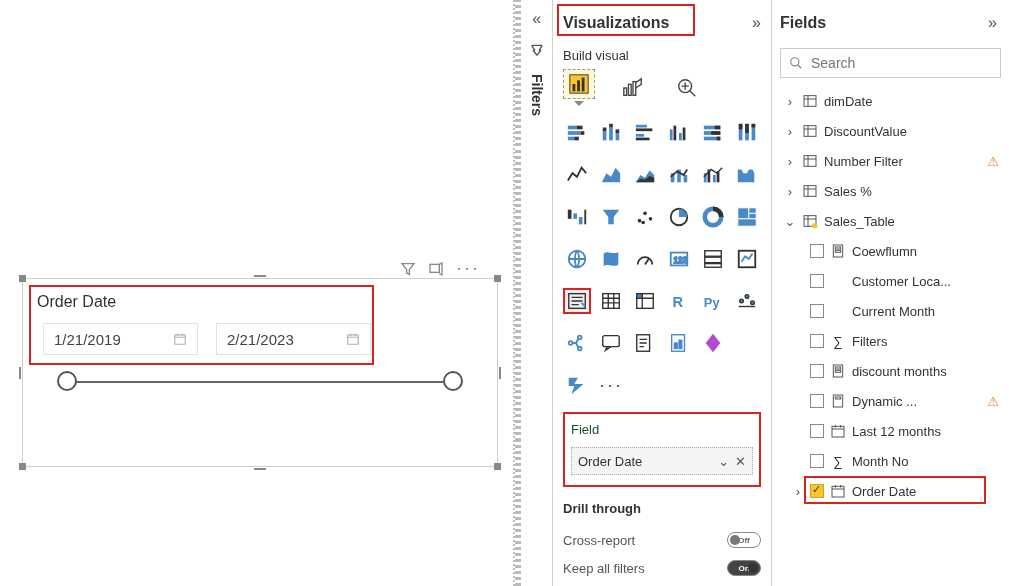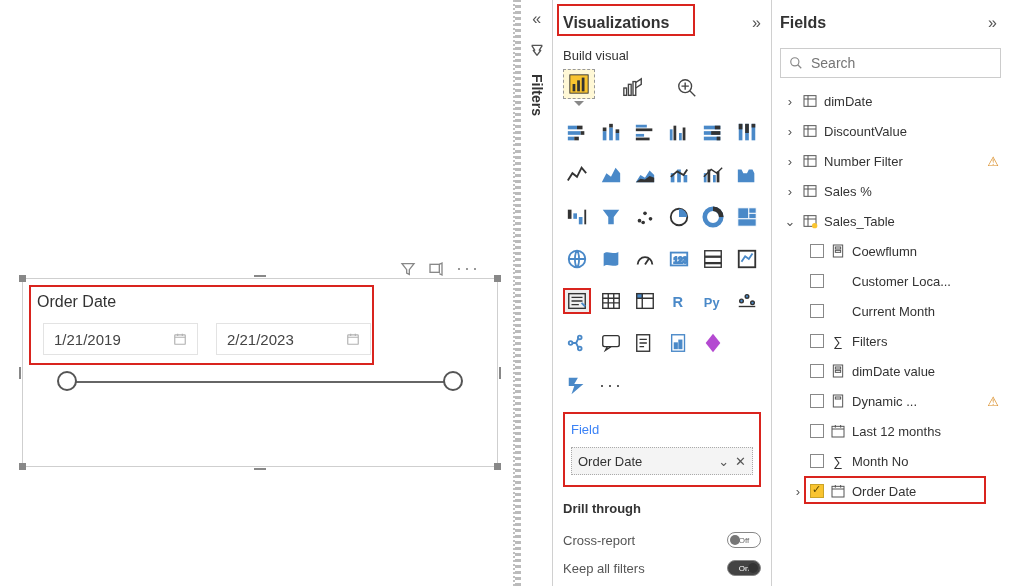--- a/index.html
+++ b/index.html
@@ -113,42 +113,42 @@
   .viz-cell { width:28px; height:26px; display:flex; align-items:center; justify-content:center; }
   .viz-cell svg { width:22px; height:22px; }
   .viz-cell.sel { border:2px solid #d9241e; background:#eee; padding:0; }
   .viz-more { font-size:18px; letter-spacing:2px; color:#444; }
 
   .field-section {
     margin-top: 14px;
     border: 2px solid #d9241e;
     padding: 8px 6px 10px;
   }
-  .field-label { font-size:13px; margin-bottom:10px; color:#3b82f6;}
+  .field-label { font-size:13px; margin-bottom:10px; color:#14532d;}
   .field-pill {
     border:1px dotted #aaa;
     background:#f4f4f4;
     height:28px; display:flex; align-items:center; padding:0 6px;
     font-size:13px; color:#333; justify-content:space-between;
   }
   .pill-actions { display:flex; gap:6px; color:#555; }
 
   .drill { margin-top: 14px; font-size:13px; }
   .drill h4 { font-size:13px; font-weight:700; margin-bottom:10px; }
   .drill-row { display:flex; justify-content:space-between; align-items:center; height:28px; color:#555; }
   .toggle {
     width:34px; height:16px; border-radius:8px; border:1px solid #888;
     position:relative; background:#fff; display:flex; align-items:center;
     font-size:8px; color:#666;
   }
   .toggle .knob { width:10px;height:10px;border-radius:50%;background:#777;position:absolute; }
   .toggle.off .knob { left:2px; }
   .toggle.on  .knob { right:2px; background:#333; }
   .toggle.on { background:#444; color:#fff; }
-  .toggle .lbl { margin:0 auto; }
+  .toggle .lbl { margin:0 auto;font-weight:bold; }
 
   
   .fields-pane {
     flex:1; height:100%;
     padding: 6px 0 0 8px;
     position:relative;
   }
   .fields-pane .pane-header { padding-right:12px; }
   .search-box {
     margin: 8px 8px 8px 0; height:30px; border:1px solid #ccc;
@@ -653,21 +653,21 @@
         <span style="width:16px;text-align:center">∑</span>
         <span>Filters</span>
       </div>
       <div class="tree-leaf">
         <span class="chk"></span>
         <svg class="col-icon" viewBox="0 0 24 24" fill="none" stroke="#555" stroke-width="1.5">
             <rect x="5" y="3" width="14" height="18"></rect>
             <rect x="8" y="6" width="8" height="3"></rect>
             <rect x="8" y="11" width="8" height="3"></rect>
           </svg>
-        <span>dimDate value</span>
+        <span>discount months</span>
       </div>
       <div class="tree-leaf">
         <span class="chk"></span>
         <svg class="col-icon" viewBox="0 0 24 24" fill="none" stroke="#555" stroke-width="1.5">
             <rect x="5" y="3" width="14" height="18"></rect>
             <rect x="8" y="6" width="8" height="3"></rect>
           </svg>
         <span>Dynamic ...</span>
         <span class="warn">⚠</span>
       </div>

